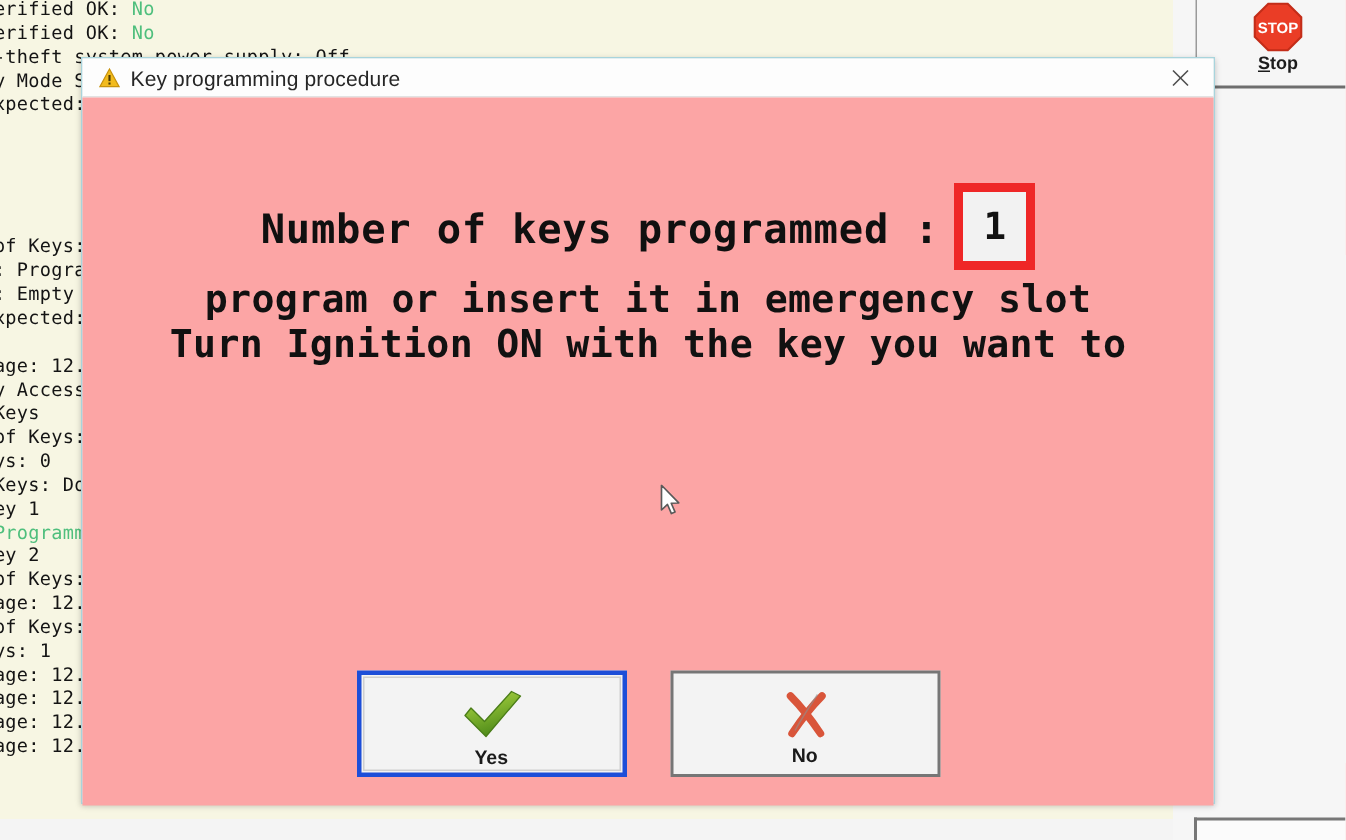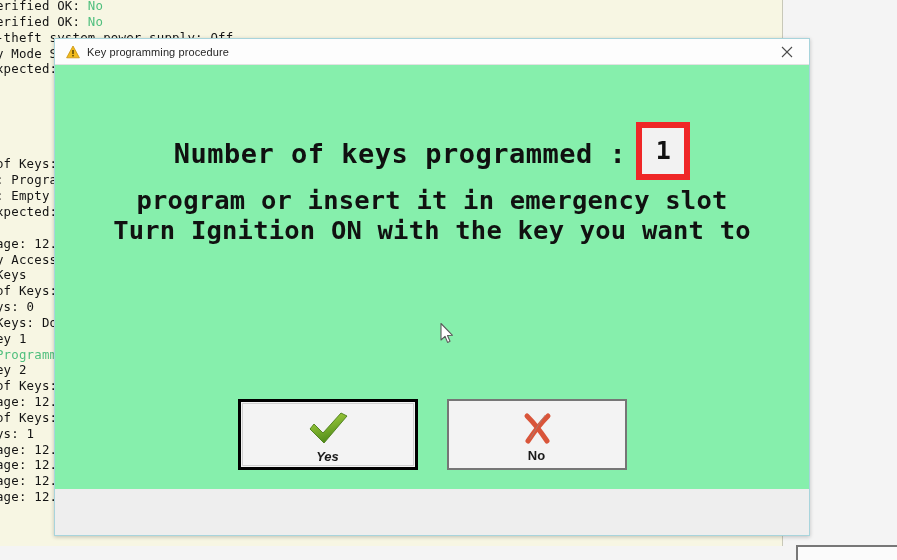--- a/index.html
+++ b/index.html
@@ -130,21 +130,21 @@
   }
   #warn-icon {
     width: 14px;
     height: 14px;
     margin-left: 11px;
     margin-right: 7px;
     flex: 0 0 auto;
   }
   #dialog-title {
     font-family: "Liberation Sans", sans-serif;
-    font-size: 11px;
+    font-size: 14px;
     color: #262626;
     letter-spacing: 0.1px;
   }
   #dialog-close {
     position: absolute;
     right: 0;
     top: 0;
     width: 44px;
     height: 25px;
     display: flex;
@@ -152,22 +152,22 @@
     justify-content: center;
     cursor: pointer;
     background: transparent;
     border: none;
     padding: 0;
   }
   #dialog-close svg { display: block; }
 
   #dialog-body {
     position: relative;
-    height: 424px;
-    background: #86efac;
+    height: 472px;
+    background: #fca5a5;
     padding-left: 14px;
   }
 
   
   #heading-row {
     position: absolute;
     left: 0;
     top: 57px;
     width: 100%;
     display: flex;
@@ -250,24 +250,23 @@
     box-sizing: border-box;
     position: relative;
     cursor: pointer;
     display: flex;
     flex-direction: column;
     align-items: center;
     justify-content: flex-start;
     padding: 0;
   }
   .dlg-button.default {
-    border: 3px solid #000000;
+    border: 3px solid #1d4ed8;
     outline: 1px solid #cfcfcf;
     outline-offset: -5px;
-    font-style: italic;
   }
   .dlg-button.normal {
     border: 2px solid #767676;
   }
   .btn-glyph {
     margin-top: 9px;
     width: 44px;
     height: 36px;
     display: block;
   }
@@ -281,20 +280,32 @@
 </style>
 </head>
 <body>
 
 <div id="app-root">
 
   <div id="log-pane">
     <div id="log-lines"><span class="log-line"><span>Secure Key verified OK: </span><span class="log-green">No</span></span><span class="log-line"><span>Secure Key verified OK: </span><span class="log-green">No</span></span><span class="log-line"><span>Passive anti-theft system power supply: Off</span></span><span class="log-line"><span>PATS Delivery Mode Status: Off</span></span><span class="log-line"><span>Secure Key Expected: Yes</span></span><span class="log-line"></span><span class="log-line"></span><span class="log-line"></span><span class="log-line"></span><span class="log-line"></span><span class="log-line"><span>PATS Number of Keys: 1</span></span><span class="log-line"><span>  Position 1: Programmed</span></span><span class="log-line"><span>  Position 2: Empty</span></span><span class="log-line"><span>Secure Key Expected: Yes</span></span><span class="log-line"></span><span class="log-line"><span>Battery Voltage: 12.4 V</span></span><span class="log-line"><span>PATS Security Access: OK</span></span><span class="log-line"><span>Erasing All Keys</span></span><span class="log-line"><span>PATS Number of Keys: 0</span></span><span class="log-line"><span>Number of Keys: 0</span></span><span class="log-line"><span>Erasing All Keys: Done</span></span><span class="log-line"><span>Programing Key 1</span></span><span class="log-line"><span class="log-green">Transponder Programmed</span></span><span class="log-line"><span>Programing Key 2</span></span><span class="log-line"><span>PATS Number of Keys: 1</span></span><span class="log-line"><span>Battery Voltage: 12.4 V</span></span><span class="log-line"><span>PATS Number of Keys: 1</span></span><span class="log-line"><span>Number of Keys: 1</span></span><span class="log-line"><span>Battery Voltage: 12.4 V</span></span><span class="log-line"><span>Battery Voltage: 12.3 V</span></span><span class="log-line"><span>Battery Voltage: 12.4 V</span></span><span class="log-line"><span>Battery Voltage: 12.4 V</span></span></div>
   </div>
 
+  <div id="right-strip">
+    <div id="strip-divider-v"></div>
+    <div id="strip-divider-h"></div>
+
+    <div id="stop-tool">
+      <svg id="stop-sign" viewBox="0 0 34 34">
+        <polygon points="10.5,1.5 23.5,1.5 32.5,10.5 32.5,23.5 23.5,32.5 10.5,32.5 1.5,23.5 1.5,10.5" fill="#ea3d26" stroke="#c32d19" stroke-width="1.4"></polygon>
+        <text x="17" y="21" text-anchor="middle" font-family="Liberation Sans, sans-serif" font-size="10" font-weight="bold" fill="#ffffff">STOP</text>
+      </svg>
+      <div id="stop-label"><u>S</u><span>top</span></div>
+    </div>
+  </div>
 
   <div id="lower-panel"></div>
 
   <div id="dialog">
 
     <div id="dialog-titlebar">
       <svg id="warn-icon" viewBox="0 0 14 14">
         <polygon points="7,1 13.4,12.8 0.6,12.8" fill="#f2bb1d" stroke="#c8920c" stroke-width="0.8"></polygon>
         <rect x="6.3" y="5" width="1.4" height="4.1" fill="#4a3a05"></rect>
         <rect x="6.3" y="10" width="1.4" height="1.4" fill="#4a3a05"></rect>

